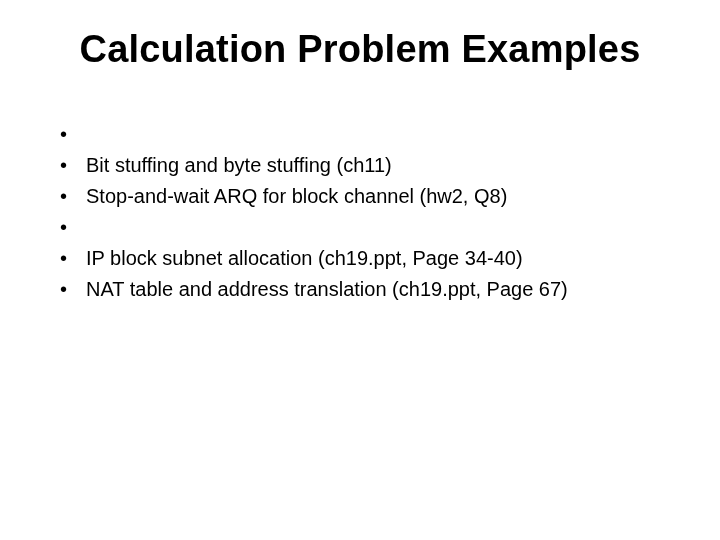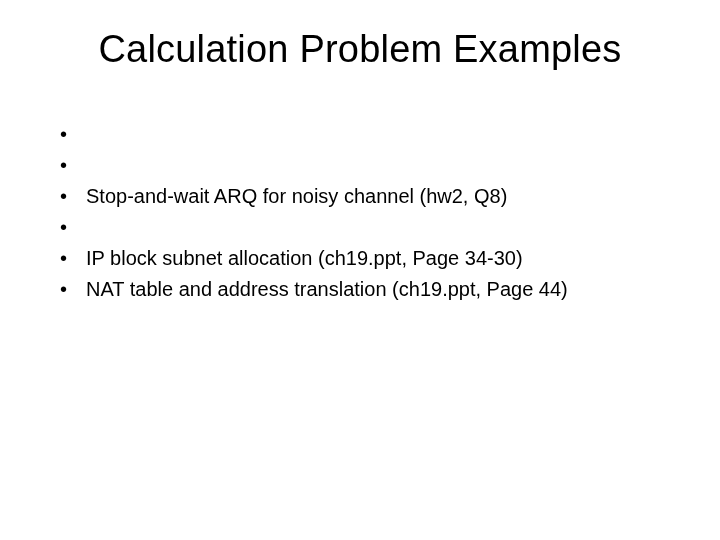--- a/index.html
+++ b/index.html
@@ -11,21 +11,21 @@
       color: #000000;
       overflow: hidden;
     }
     .slide {
       width: 100%;
       height: 100%;
       padding: 28px 40px 40px 40px;
     }
     .title {
       font-size: 38px;
-      font-weight: 400;
+      font-weight: 700;
       text-align: center;
       margin-bottom: 48px;
       letter-spacing: 0.2px;
     }
     .bullets {
       list-style: none;
       padding-left: 18px;
     }
     .bullets li {
       font-size: 20px;
@@ -45,30 +45,31 @@
 <body>
 
 <div class="slide">
   <h1 class="title">Calculation Problem Examples</h1>
   <ul class="bullets">
     <li>
       <span class="bullet-mark">•</span>
     </li>
     <li>
       <span class="bullet-mark">•</span>
+      <span>Bit stuffing and byte stuffing (ch11)</span>
     </li>
     <li>
       <span class="bullet-mark">•</span>
-      <span>Stop-and-wait ARQ for noisy channel (hw2, Q8)</span>
+      <span>Stop-and-wait ARQ for block channel (hw2, Q8)</span>
     </li>
     <li>
       <span class="bullet-mark">•</span>
     </li>
     <li>
       <span class="bullet-mark">•</span>
-      <span>IP block subnet allocation (ch19.ppt, Page 34-30)</span>
+      <span>IP block subnet allocation (ch19.ppt, Page 34-40)</span>
     </li>
     <li>
       <span class="bullet-mark">•</span>
-      <span>NAT table and address translation (ch19.ppt, Page 44)</span>
+      <span>NAT table and address translation (ch19.ppt, Page 67)</span>
     </li>
   </ul>
 </div>
 
 </body></html>

